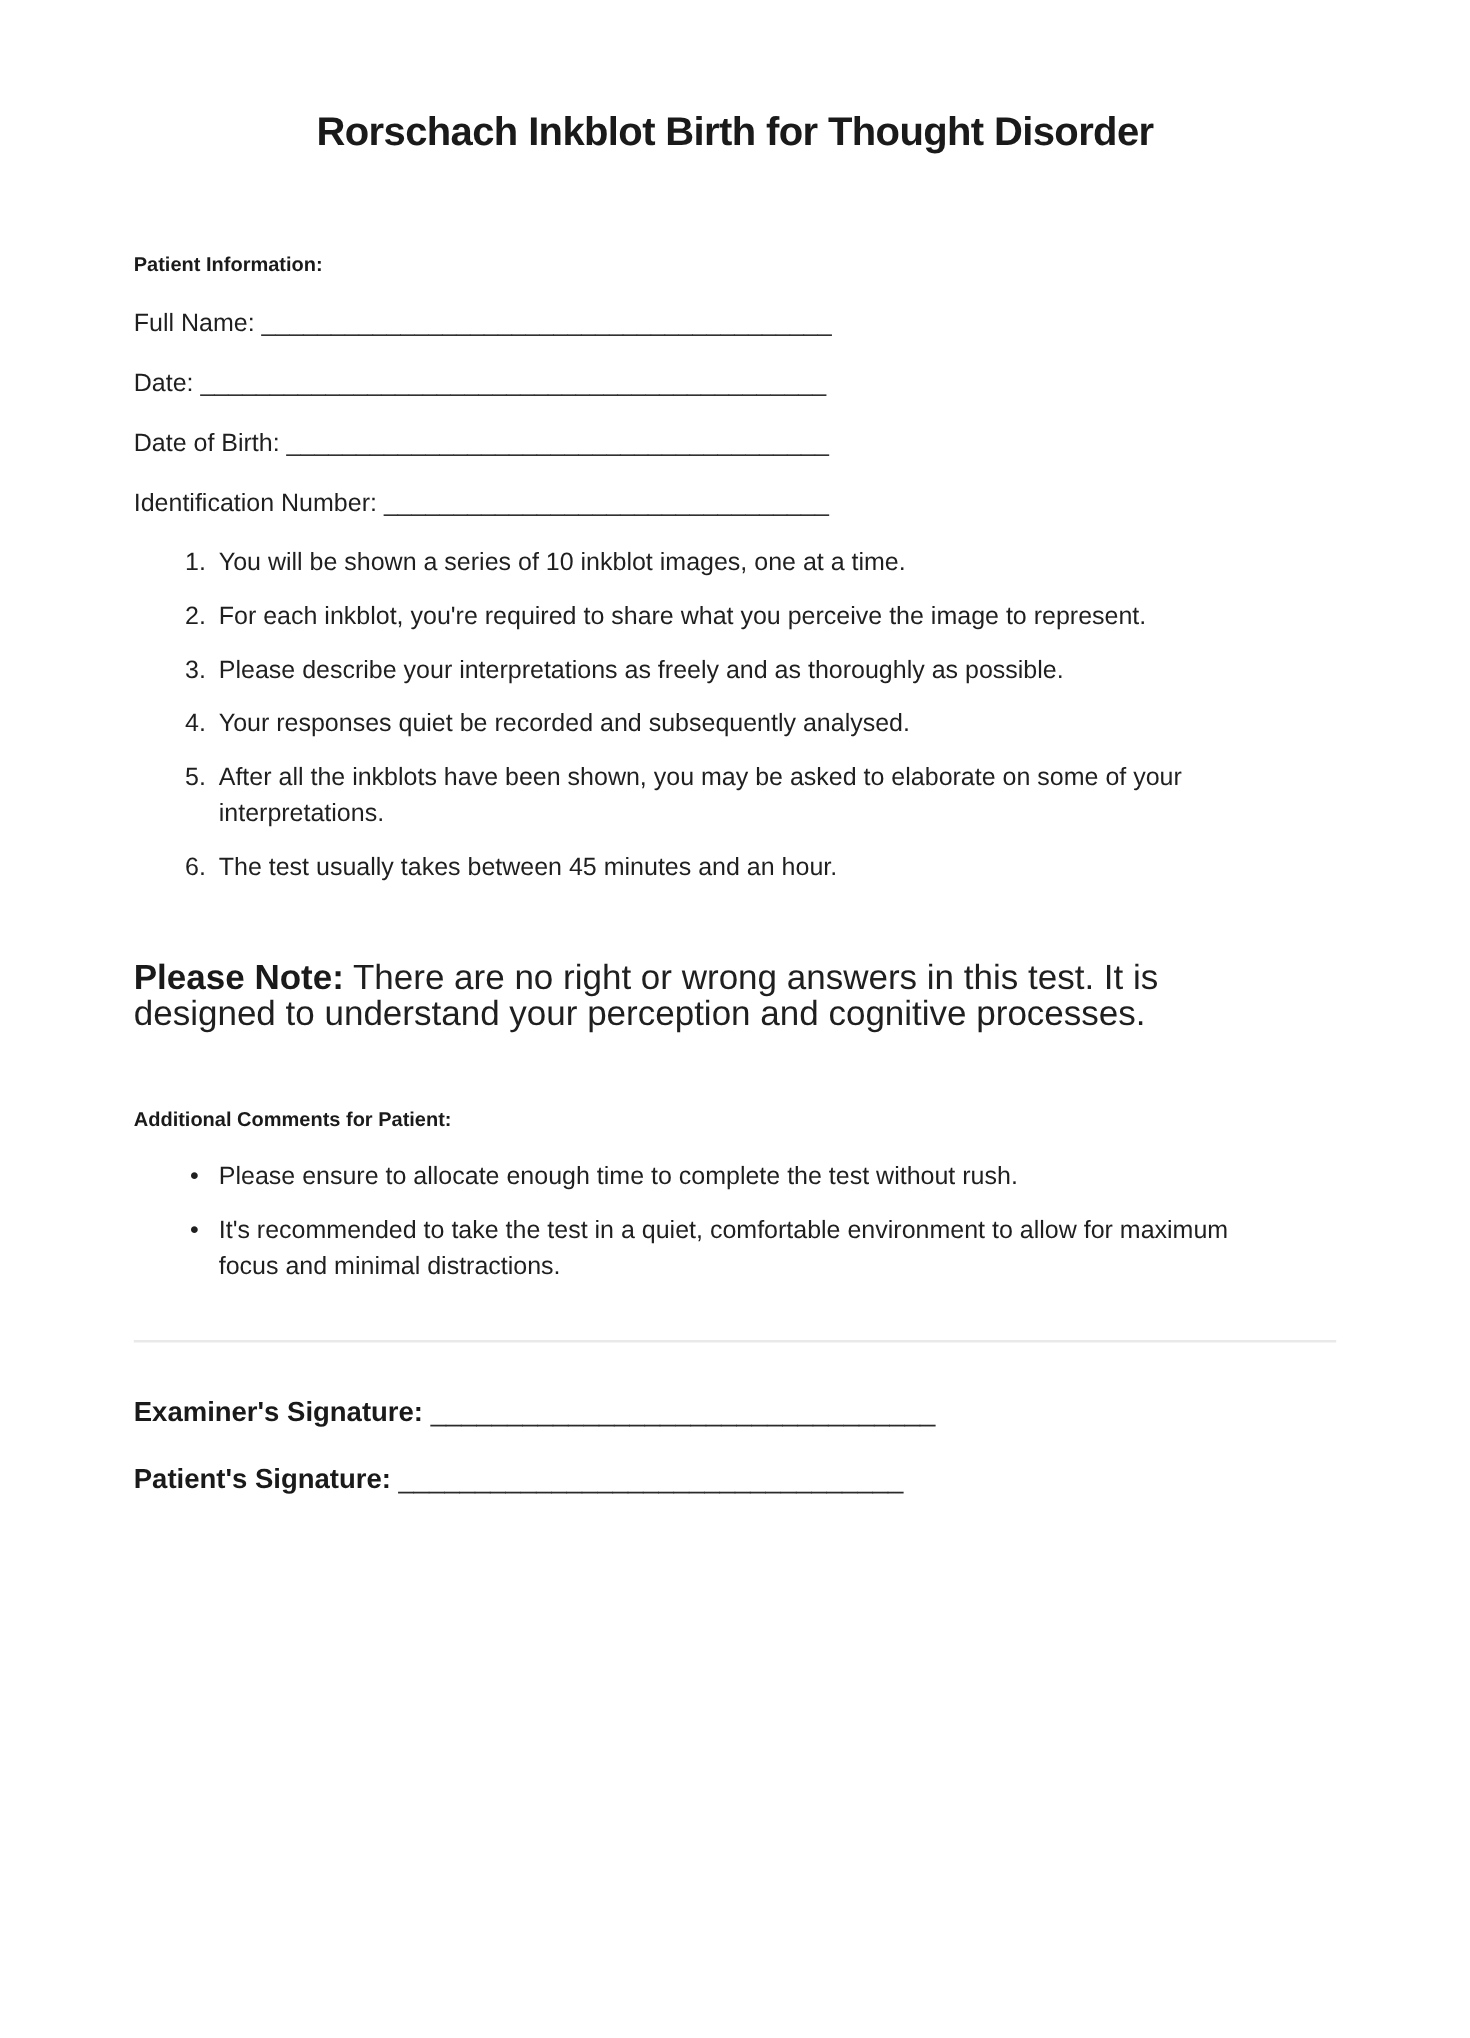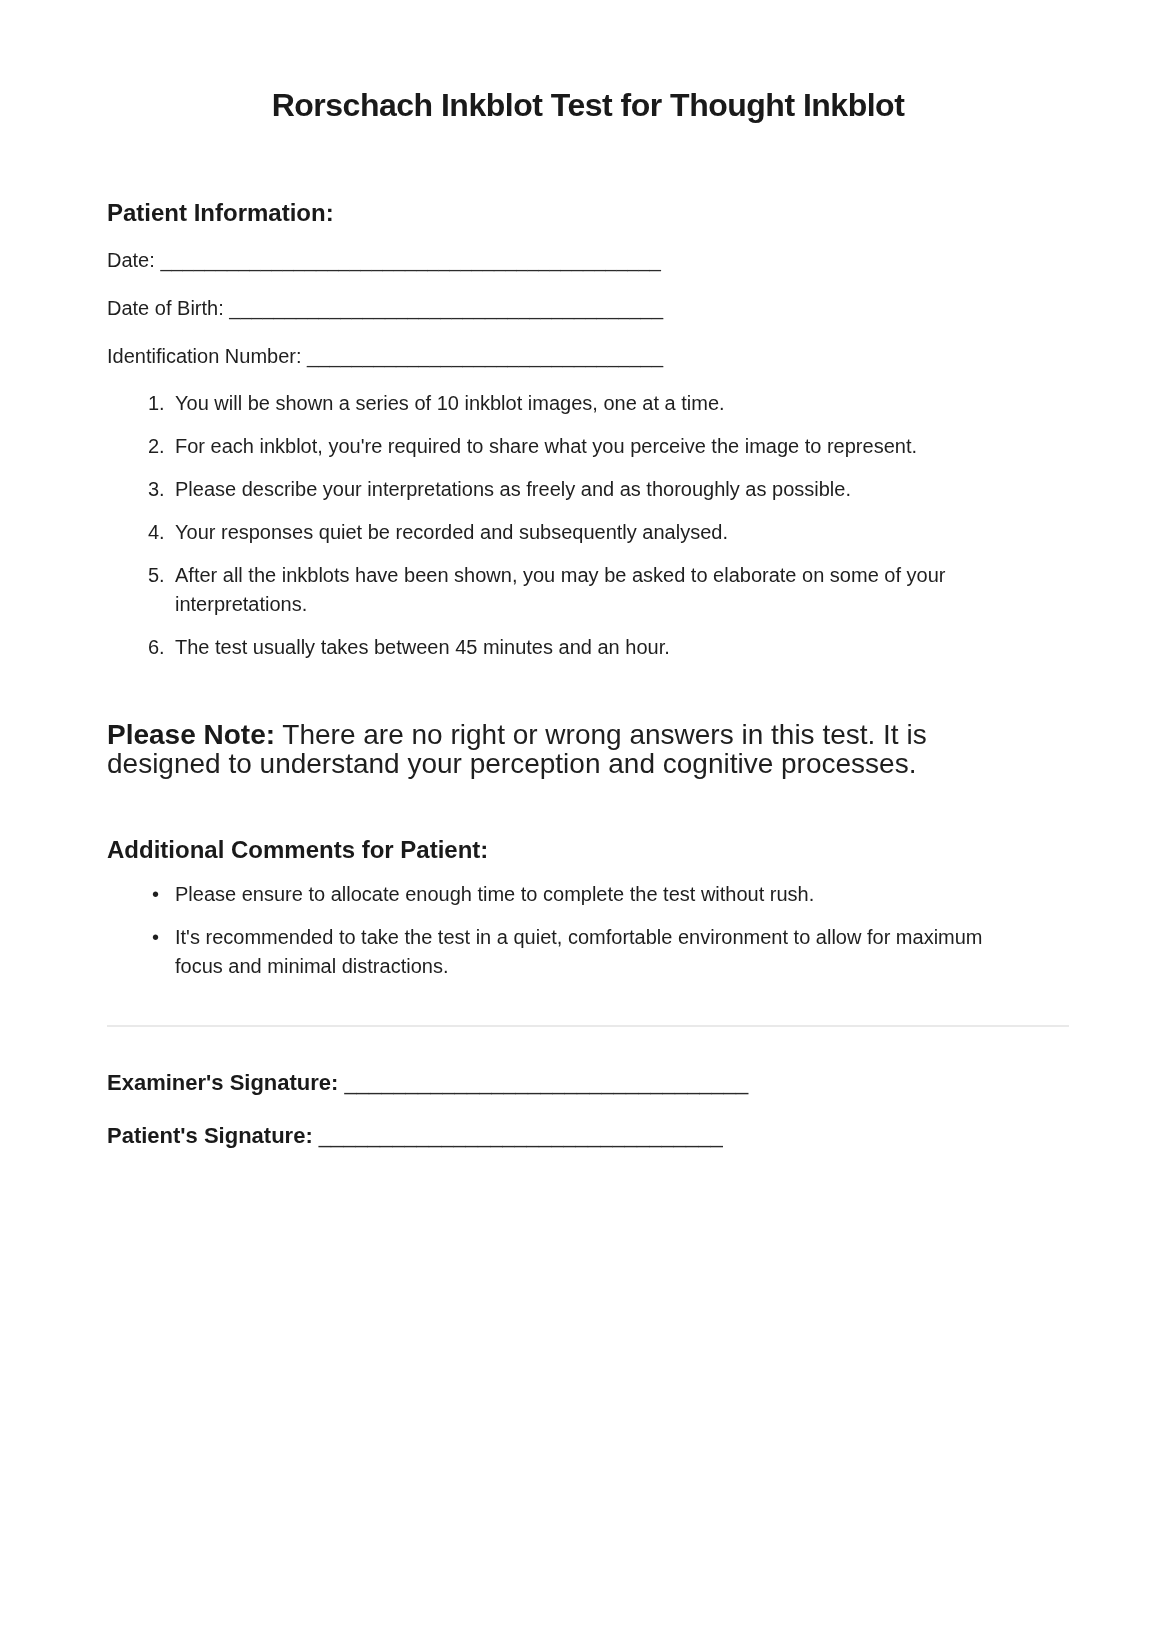--- a/index.html
+++ b/index.html
@@ -22,21 +22,21 @@
   .doc-title {
     margin: 85px 0 0 0;
     font-size: 32px;
     line-height: 40px;
     font-weight: bold;
     text-align: center;
     letter-spacing: -0.5px;
     color: #1a1a1a;
   }
   .section-heading {
-    font-size: 24px;
+    font-size: 16px;
     line-height: 29px;
     font-weight: bold;
     color: #1a1a1a;
   }
   .h-patient   { margin: 73px 0 0 0; }
   .h-instr     { margin: 66px 0 0 0; }
   .h-comments  { margin: 57px 0 16px 0; }
 
   .field-row {
     font-size: 20px;
@@ -107,24 +107,28 @@
   }
   .sig-examiner { margin-top: 41px; }
   .sig-patient  { margin-top: 24px; }
   .sig-label { font-weight: bold; color: #1a1a1a; }
 </style>
 </head>
 <body>
 
 <div class="page">
 
-  <h1 class="doc-title">Rorschach Inkblot Test for Thought Inkblot</h1>
+  <h1 class="doc-title">Rorschach Inkblot Birth for Thought Disorder</h1>
 
   <div class="section-heading h-patient">Patient Information:</div>
 
+  <div class="field-row fr-first">
+    <span>Full Name:</span>
+    <span class="field-line"> _________________________________________</span>
+  </div>
   <div class="field-row fr-next">
     <span>Date:</span>
     <span class="field-line"> _____________________________________________</span>
   </div>
   <div class="field-row fr-next">
     <span>Date of Birth:</span>
     <span class="field-line"> _______________________________________</span>
   </div>
   <div class="field-row fr-next">
     <span>Identification Number:</span>

